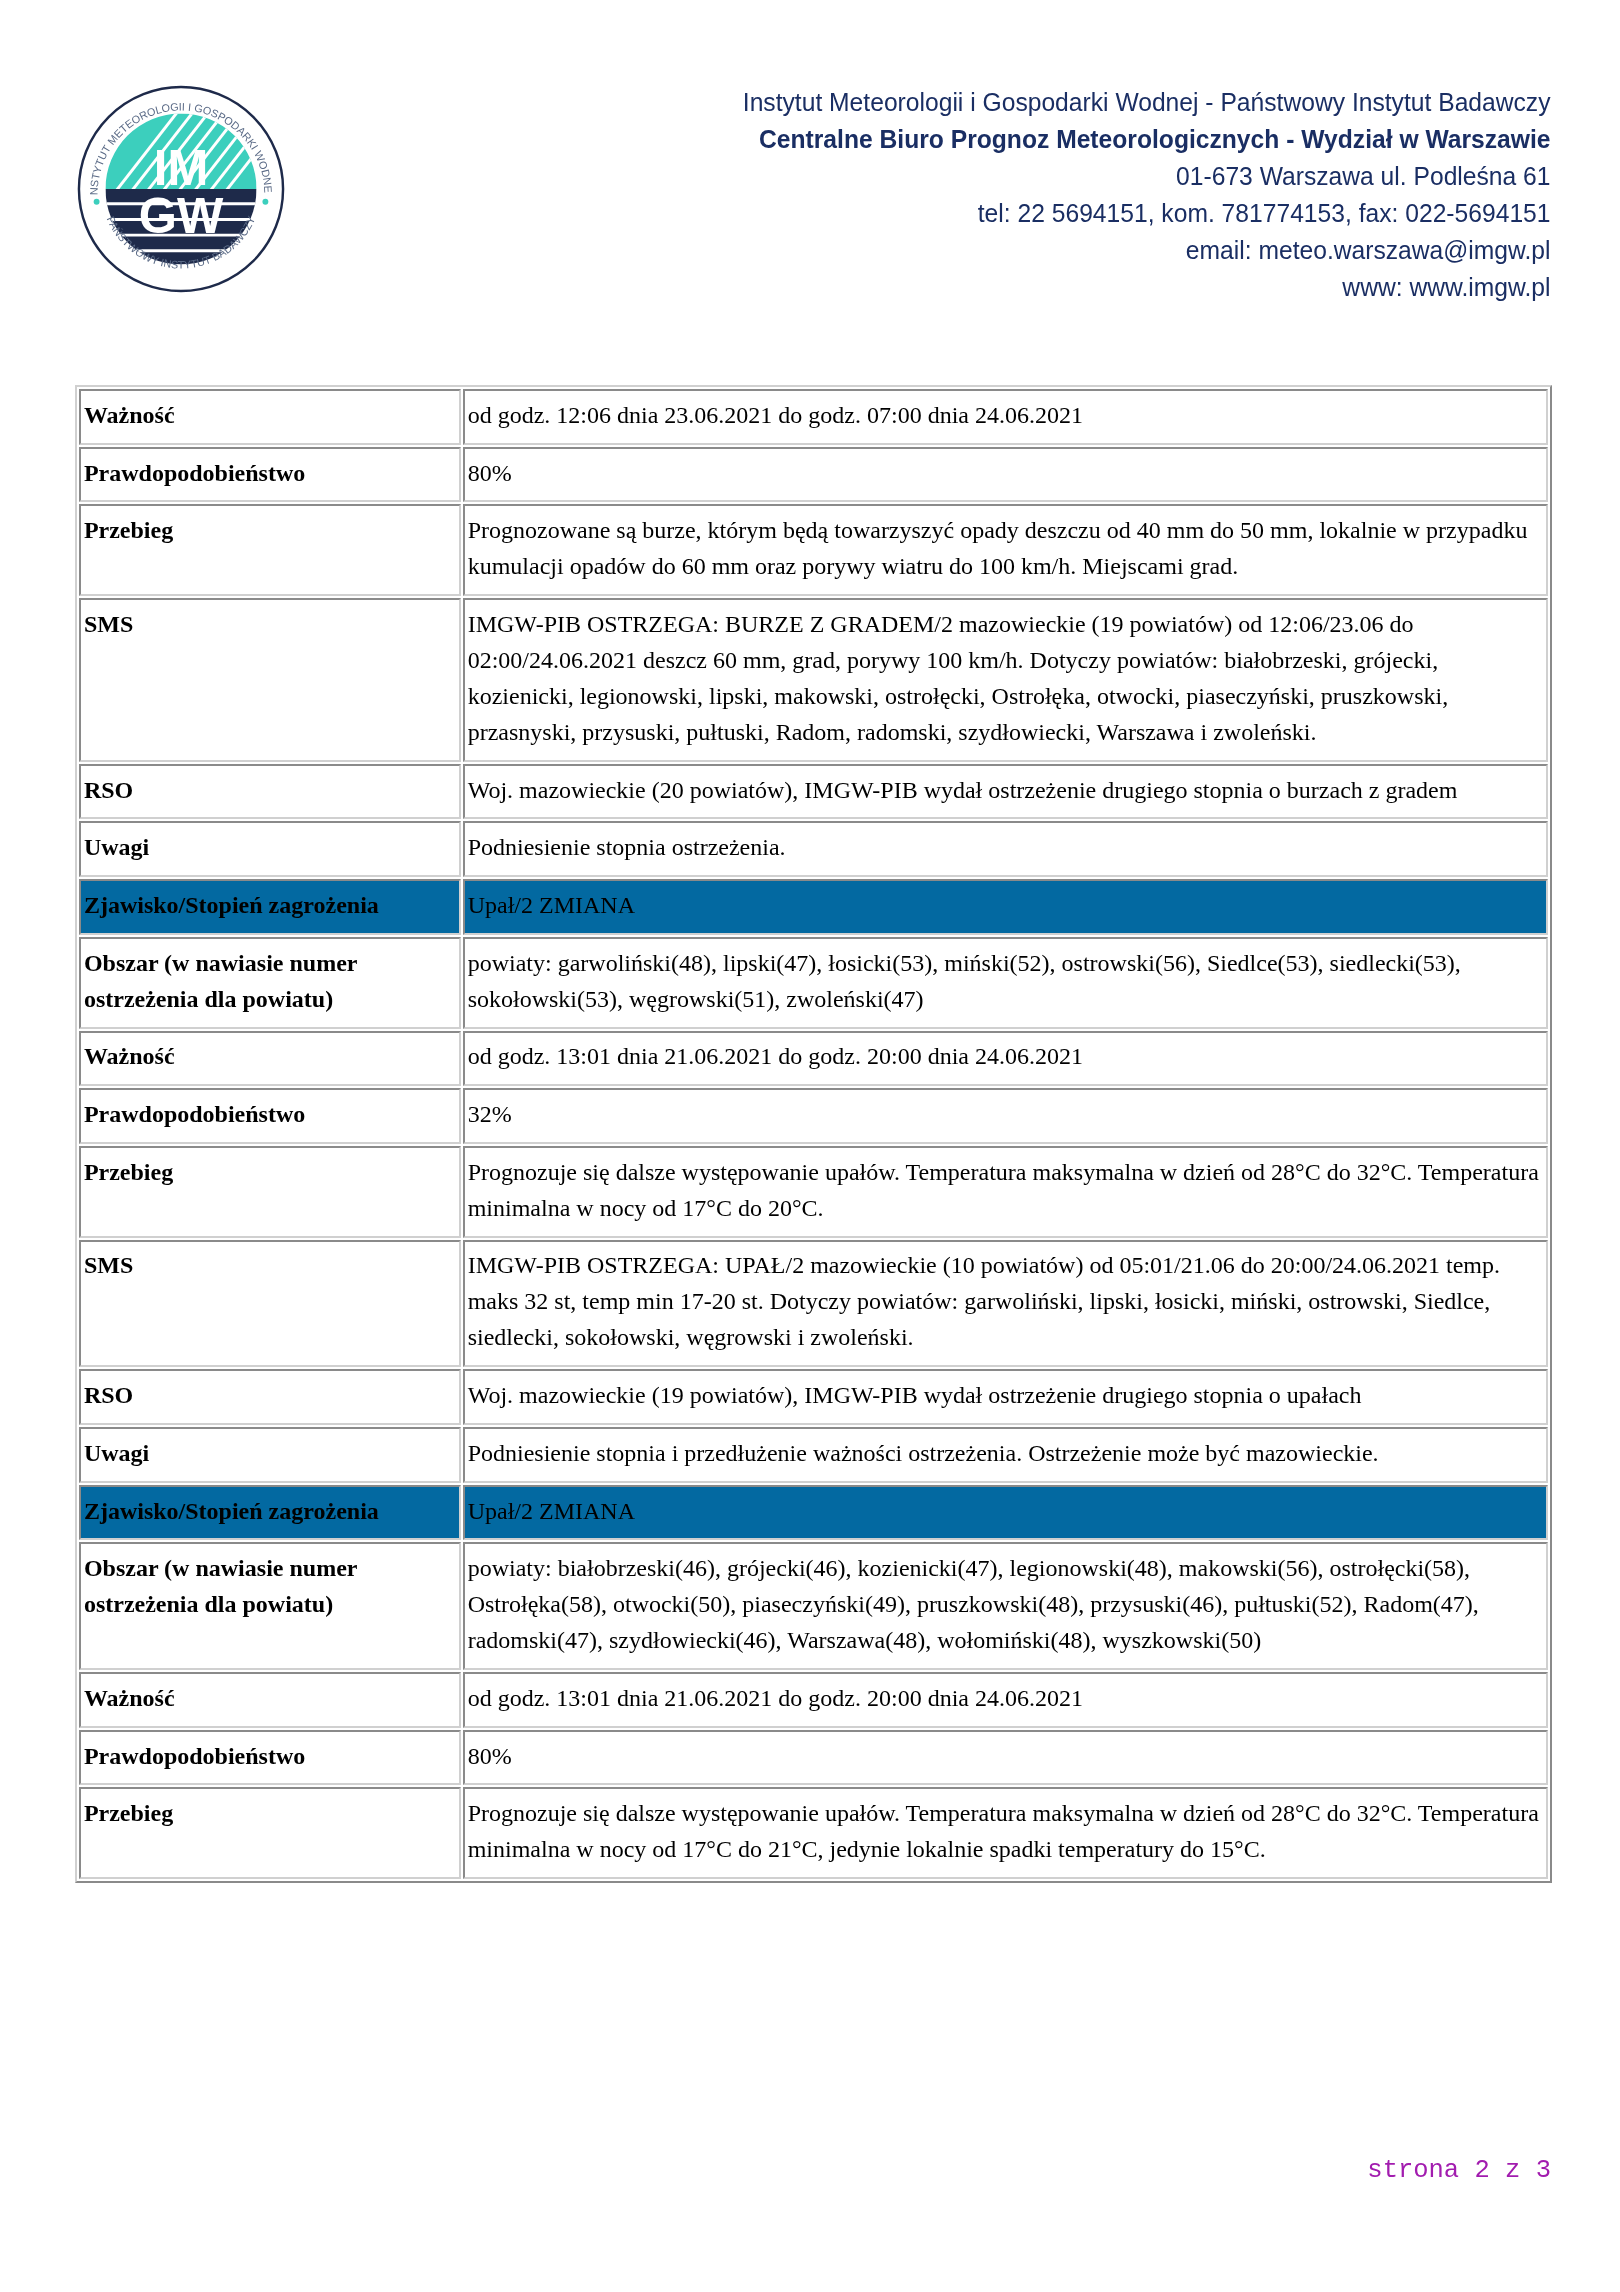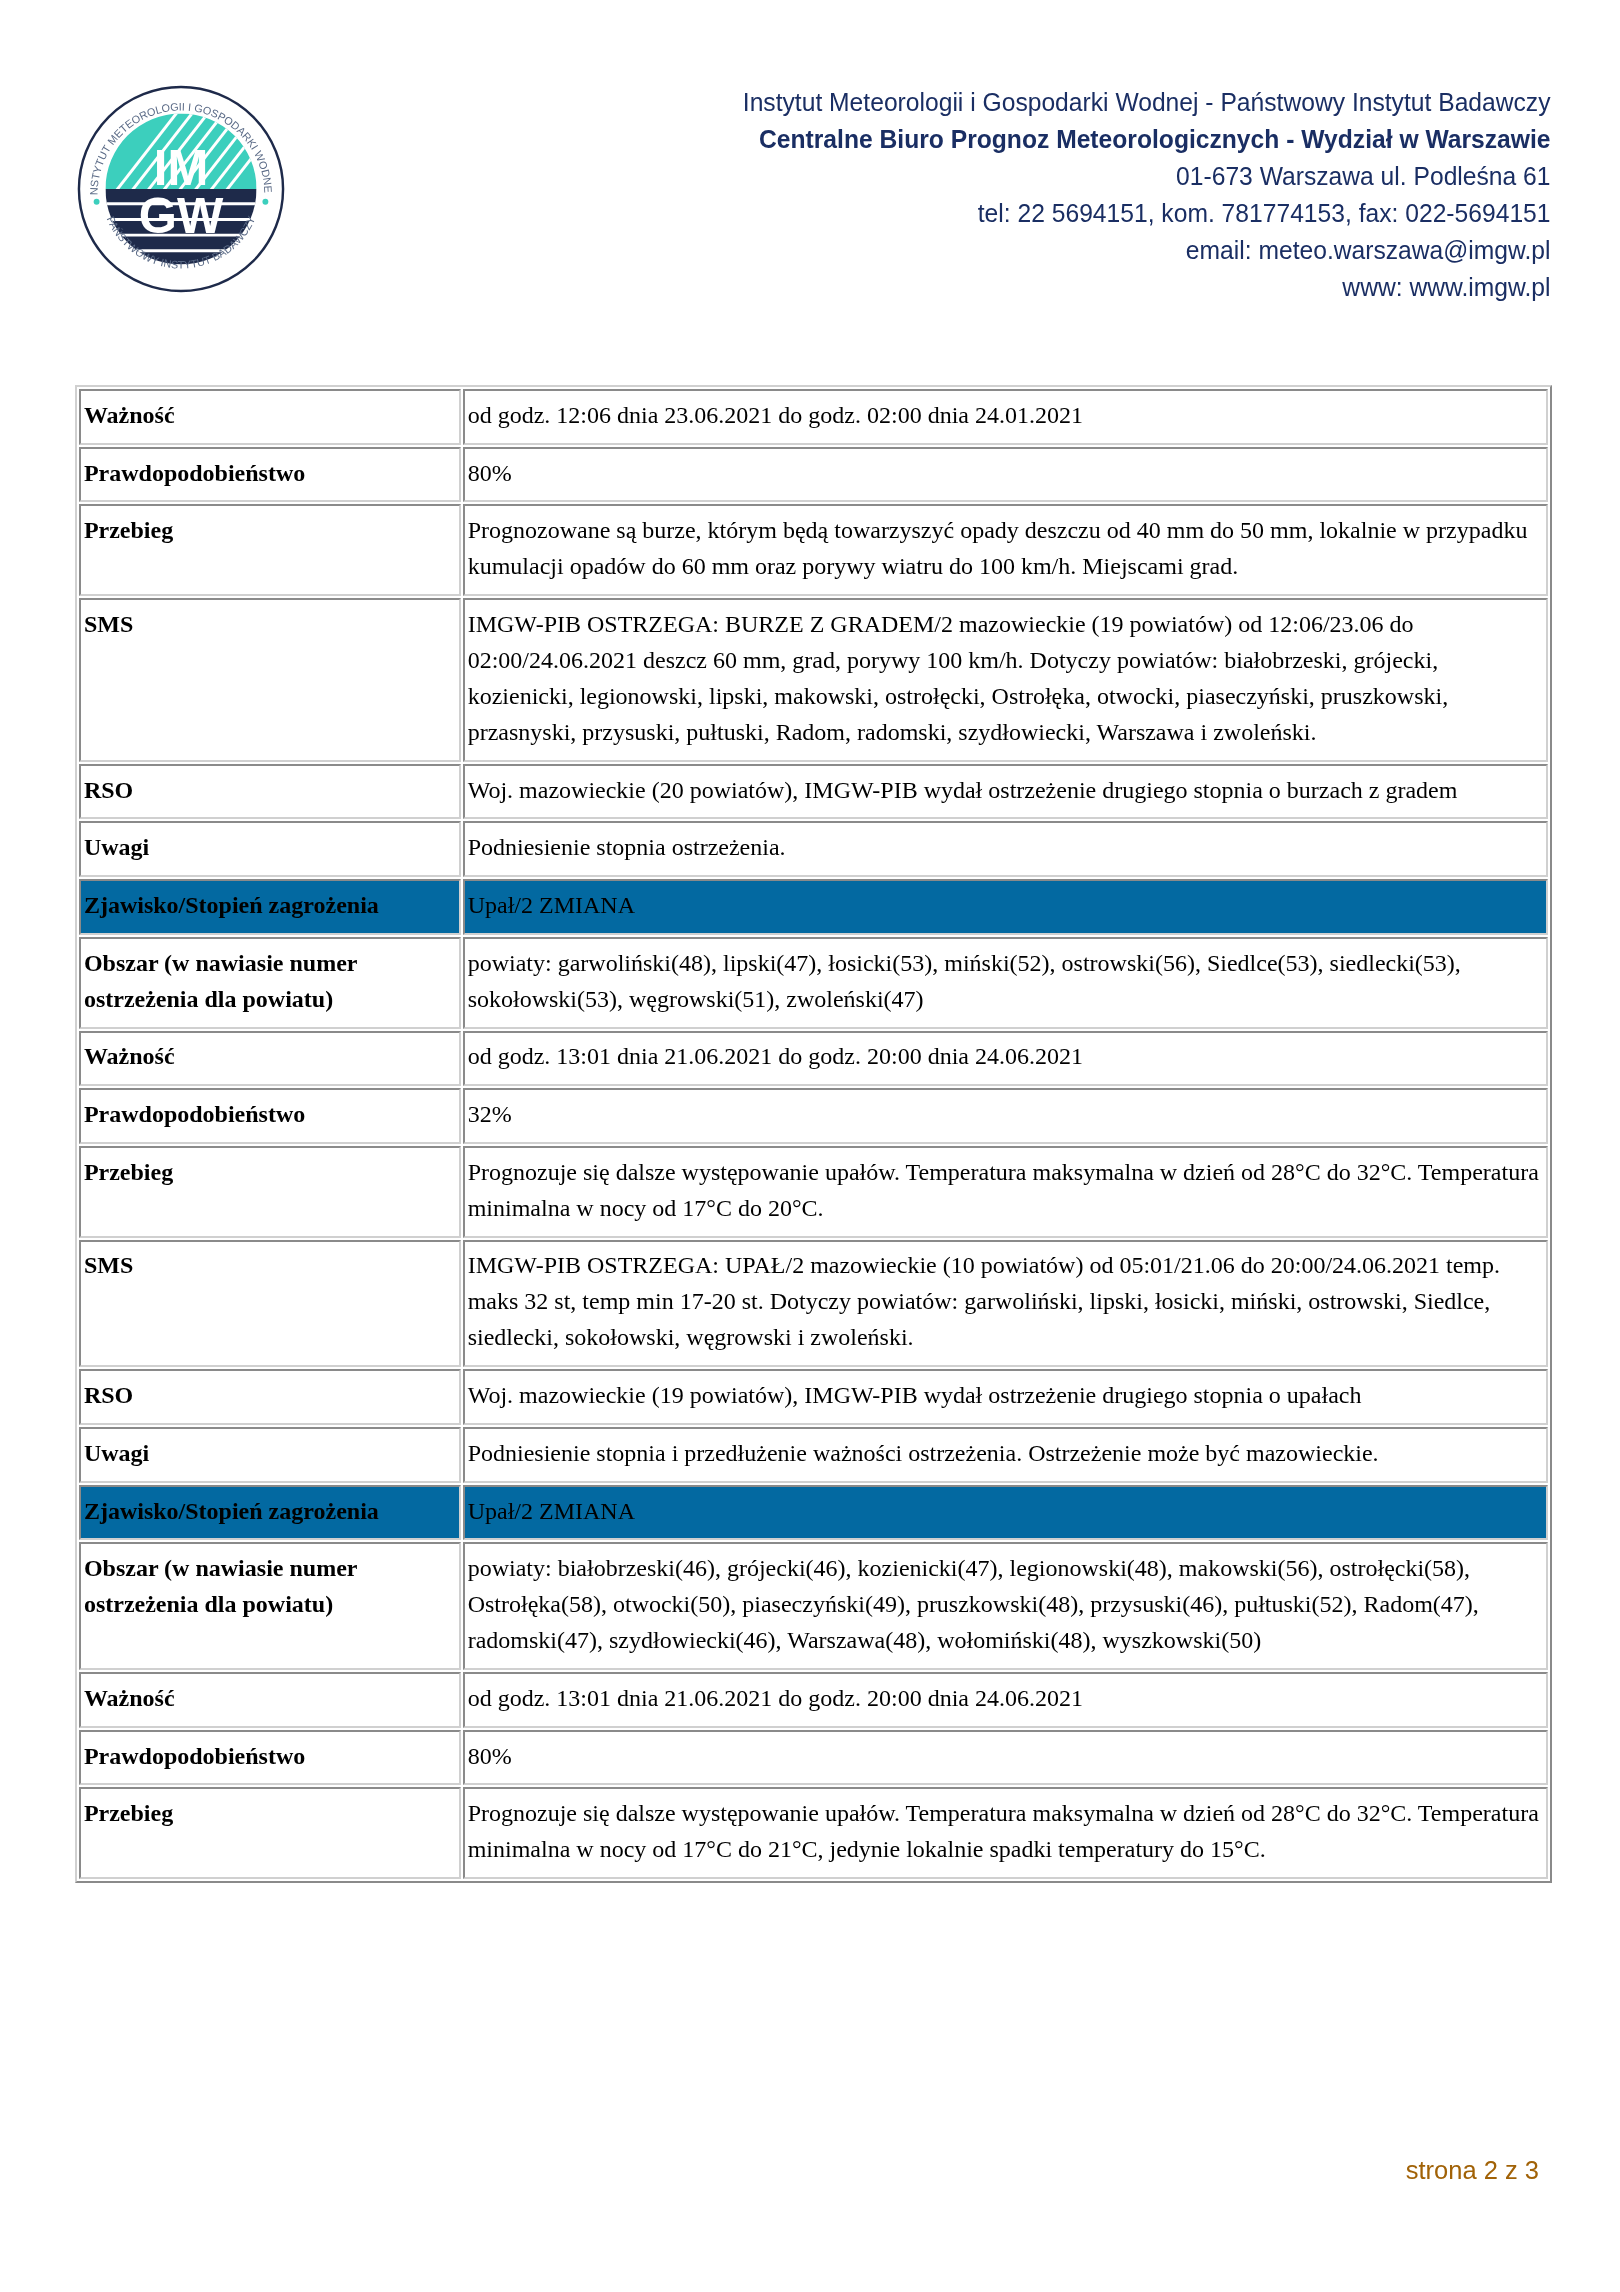--- a/index.html
+++ b/index.html
@@ -21,22 +21,22 @@
     font-family: "Liberation Serif", serif; font-size: 24px; line-height: 36px; color: #000;
   }
   table.warn td {
     border: 2px solid; border-color: #8a8a8a #d0d0d0 #d0d0d0 #8a8a8a;
     vertical-align: top; padding: 5.9px 2.9px 9.8px 2.9px;
   }
   table.warn td.label { width: 372px; font-weight: bold; }
   table.warn tr.highlight td { background: #0369a1; }
 
   .footer {
-    position: absolute; right: 81px; top: 2156px;
-    font-family: Liberation Sans, sans-serif; font-size: 25.5px; color: #a16207;
+    position: absolute; right: 69px; top: 2156px;
+    font-family: Liberation Mono, monospace; font-size: 25.5px; color: #a21caf;
   }
 </style>
 </head>
 <body>
 
 <div class="logo">
   <svg viewBox="0 0 214 214" width="210" height="210">
     <defs>
       <clipPath id="topc">
           <path d="M30 107 A77 77 0 0 1 184 107 Z"></path>
@@ -85,21 +85,21 @@
   <div>01-673 Warszawa ul. Podleśna 61</div>
   <div>tel: 22 5694151, kom. 781774153, fax: 022-5694151</div>
   <div>email: meteo.warszawa@imgw.pl</div>
   <div>www: www.imgw.pl</div>
 </div>
 
 <table class="warn">
   <tbody id="warn-body">
       <tr>
         <td class="label">Ważność</td>
-        <td>od godz. 12:06 dnia 23.06.2021 do godz. 02:00 dnia 24.01.2021</td>
+        <td>od godz. 12:06 dnia 23.06.2021 do godz. 07:00 dnia 24.06.2021</td>
       </tr>
       <tr>
         <td class="label">Prawdopodobieństwo</td>
         <td>80%</td>
       </tr>
       <tr>
         <td class="label">Przebieg</td>
         <td>Prognozowane są burze, którym będą towarzyszyć opady deszczu od 40 mm do 50 mm, lokalnie w przypadku kumulacji opadów do 60 mm oraz porywy wiatru do 100 km/h. Miejscami grad.</td>
       </tr>
       <tr>

